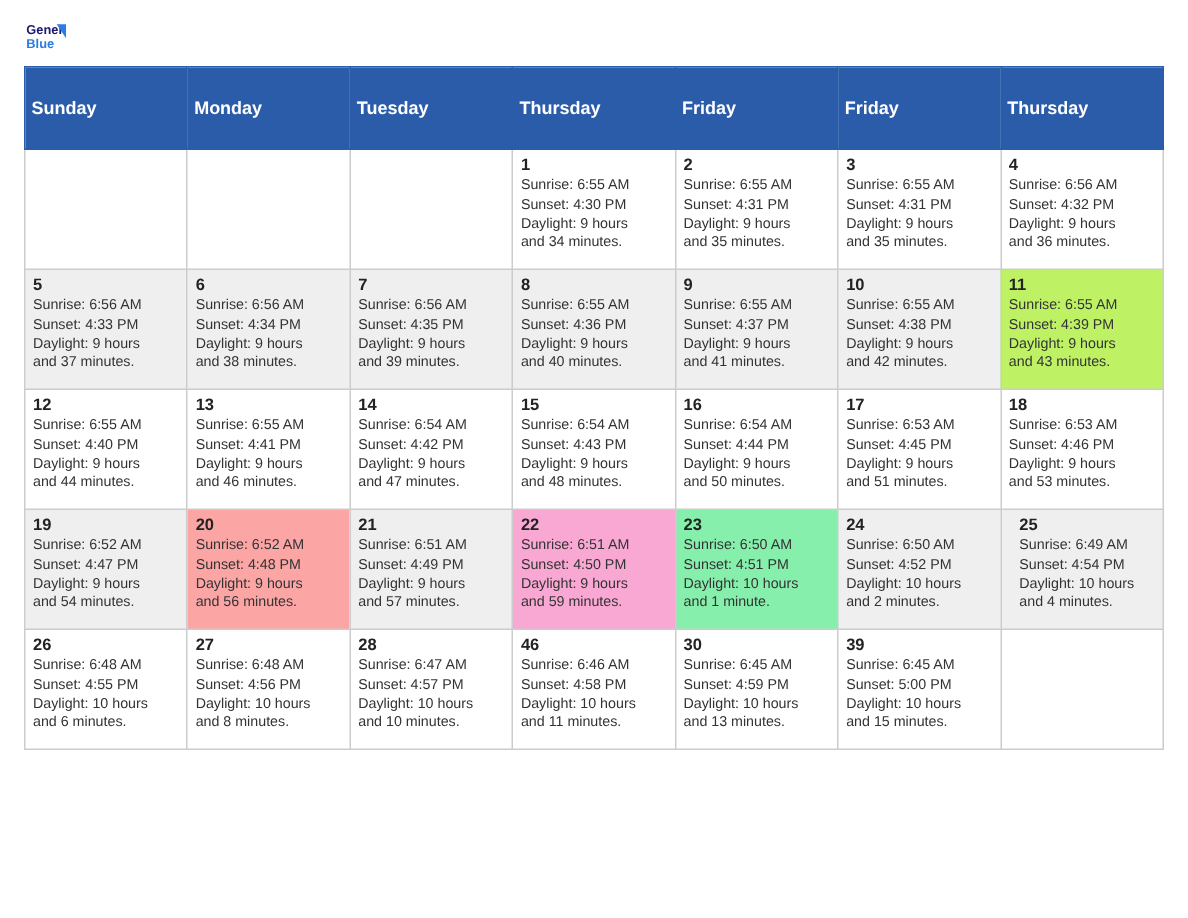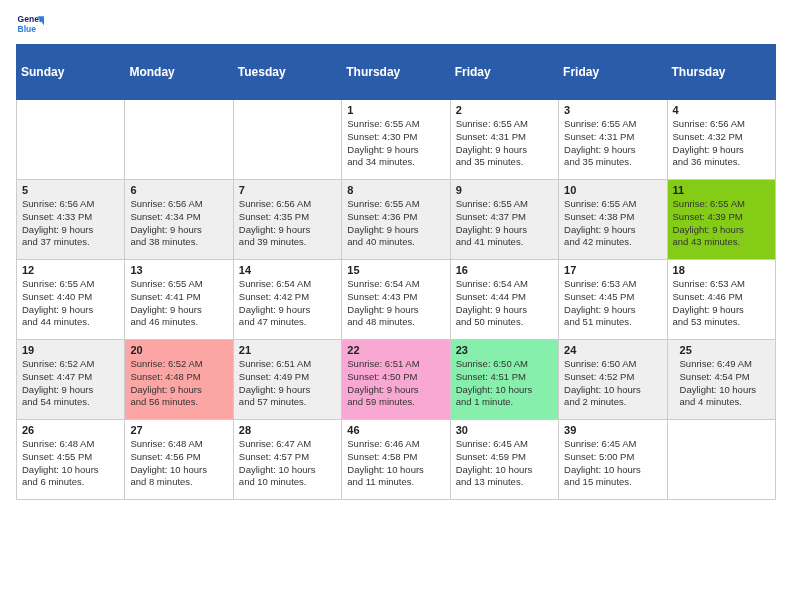--- a/index.html
+++ b/index.html
@@ -192,21 +192,21 @@
 Daylight: 9 hours
 and 41 minutes.</div>
           </td>
           <td style="background: rgb(239, 239, 239);">
             <span class="day-num">10</span>
             <div class="cell-content" style="white-space: pre-line;">Sunrise: 6:55 AM
 Sunset: 4:38 PM
 Daylight: 9 hours
 and 42 minutes.</div>
           </td>
-          <td style="background: #84cc16;">
+          <td style="background: #bef264;">
             <span class="day-num">11</span>
             <div class="cell-content" style="white-space: pre-line;">Sunrise: 6:55 AM
 Sunset: 4:39 PM
 Daylight: 9 hours
 and 43 minutes.</div>
           </td>
         </tr>
         <tr>
           <td>
             <span class="day-num">12</span>

